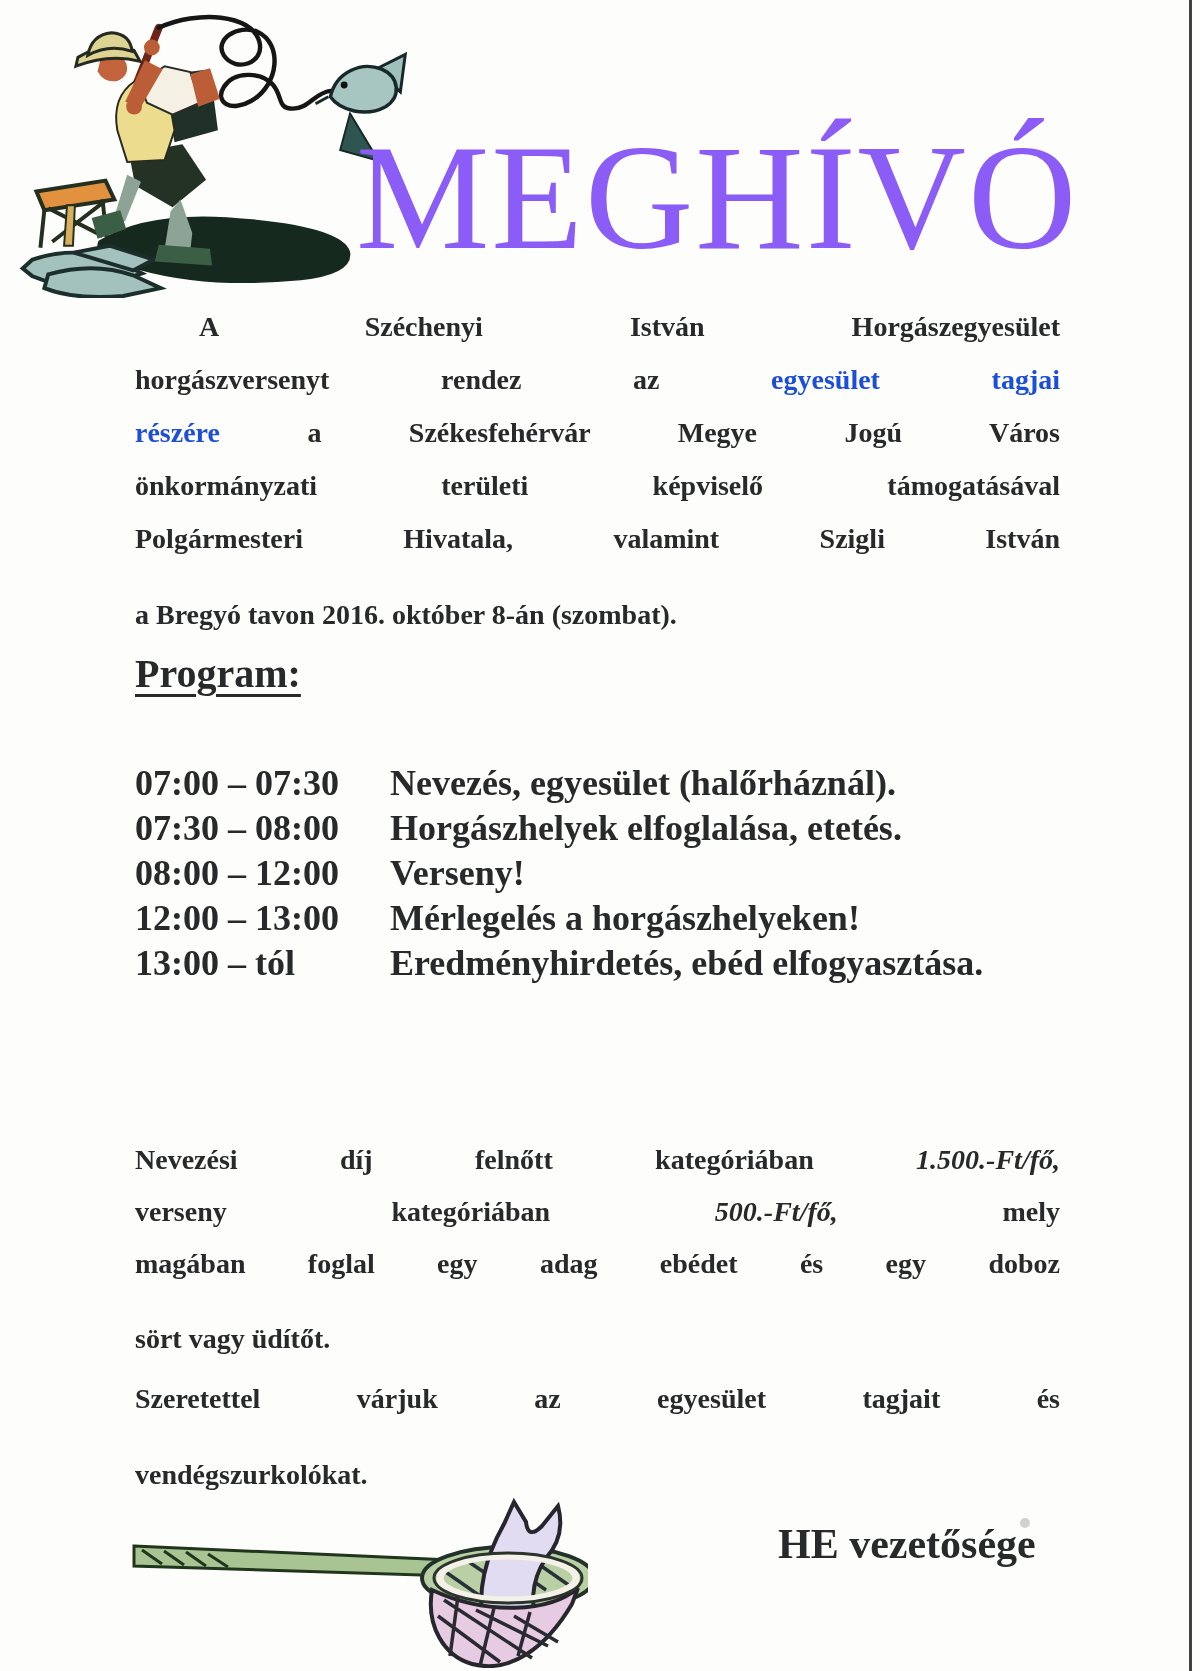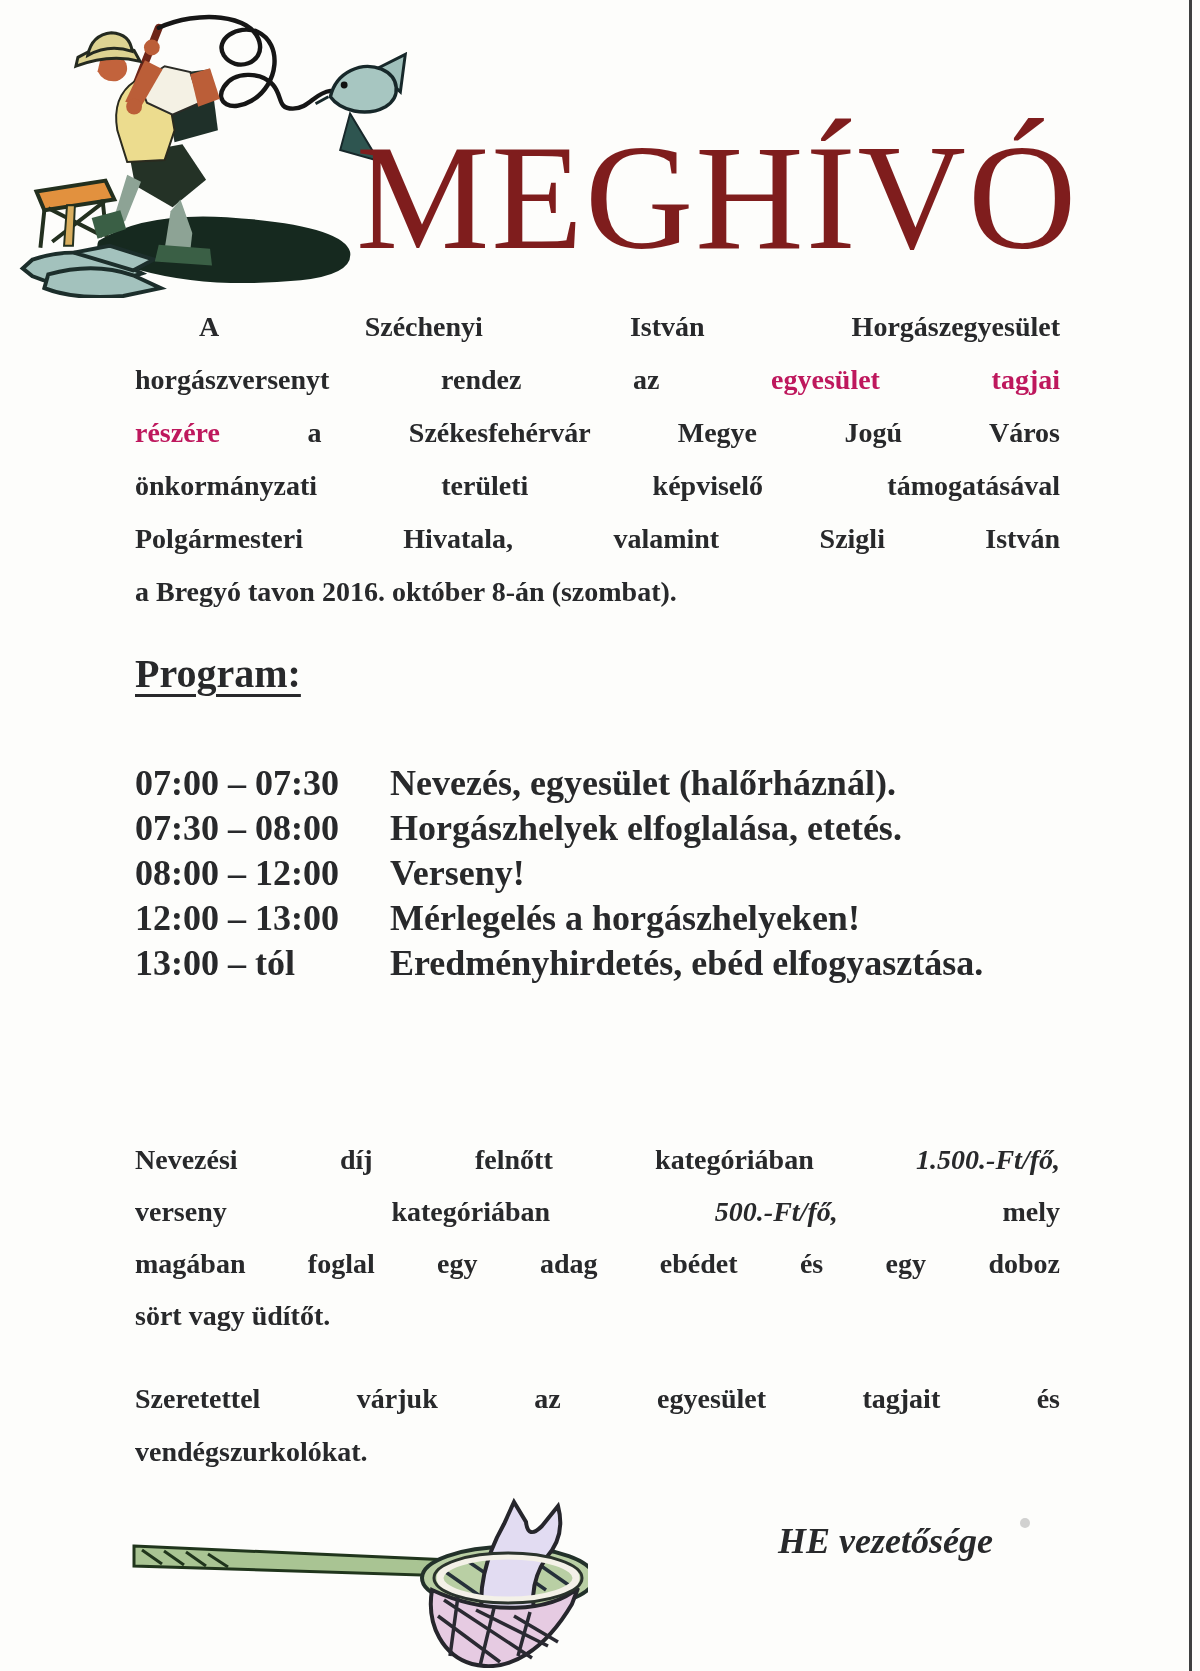--- a/index.html
+++ b/index.html
@@ -16,31 +16,31 @@
   .edge-line { position:absolute; top:0; left:1189px; width:3px; height:1671px; background:#3f4040; }
   .speck { position:absolute; left:1020px; top:1518px; width:10px; height:10px; border-radius:50%; background:#bdbdbd; opacity:.7; }
 
   .illus { position:absolute; }
   #fisherman { left:12px; top:12px; width:400px; height:286px; }
   #net { left:128px; top:1496px; width:460px; height:172px; }
 
   .title {
     position:absolute; left:356px; top:122px; width:740px;
     font-size:150px; line-height:150px; letter-spacing:2px;
-    color:#7f1d1d; white-space:nowrap;
+    color:#8b5cf6; white-space:nowrap;
   }
 
   .para {
     position:absolute; left:135px; width:925px;
     font-weight:bold; font-size:28px; line-height:53px;
   }
   .para .line { text-align:justify; text-align-last:justify; }
-  .para .line:last-child { text-align-last:left; }
+  .para .line:last-child { text-align-last:left;margin-top:23px; }
   .para .line.indent { padding-left:64px; }
-  .red { color:#be185d; }
+  .red { color:#1d4ed8; }
   .italic { font-style:italic; }
 
   #intro   { top:300px; }
   #p-cat   { top:988px; }
   #p-fees  { top:1134px; line-height:52px; }
   #p-close { top:1372px; }
 
   .heading {
     position:absolute; left:135px; top:650px;
     font-weight:bold; font-size:40px;
@@ -50,21 +50,21 @@
   }
 
   .schedule { position:absolute; left:135px; top:738px; width:925px;
     font-weight:bold; font-size:36px; line-height:45px;margin-top:23px; }
   .prow { display:flex; }
   .ptime { width:255px; flex:0 0 255px; }
   .pact  { flex:1; }
 
   .signature {
     position:absolute; left:778px; top:1520px;
-    font-weight:bold; font-size:36px; white-space:nowrap;font-style:italic;
+    font-weight:bold; font-size:42px; white-space:nowrap;
   }
 </style>
 </head>
 <body>
 
 <div class="page">
 
   <svg id="fisherman" class="illus" viewBox="0 0 400 290" aria-hidden="true">
 
     <path d="M85,232 Q130,203 215,208 Q332,216 340,243 Q344,266 290,272 Q198,281 128,262 Q76,249 85,232 Z" fill="#16291f"></path>

